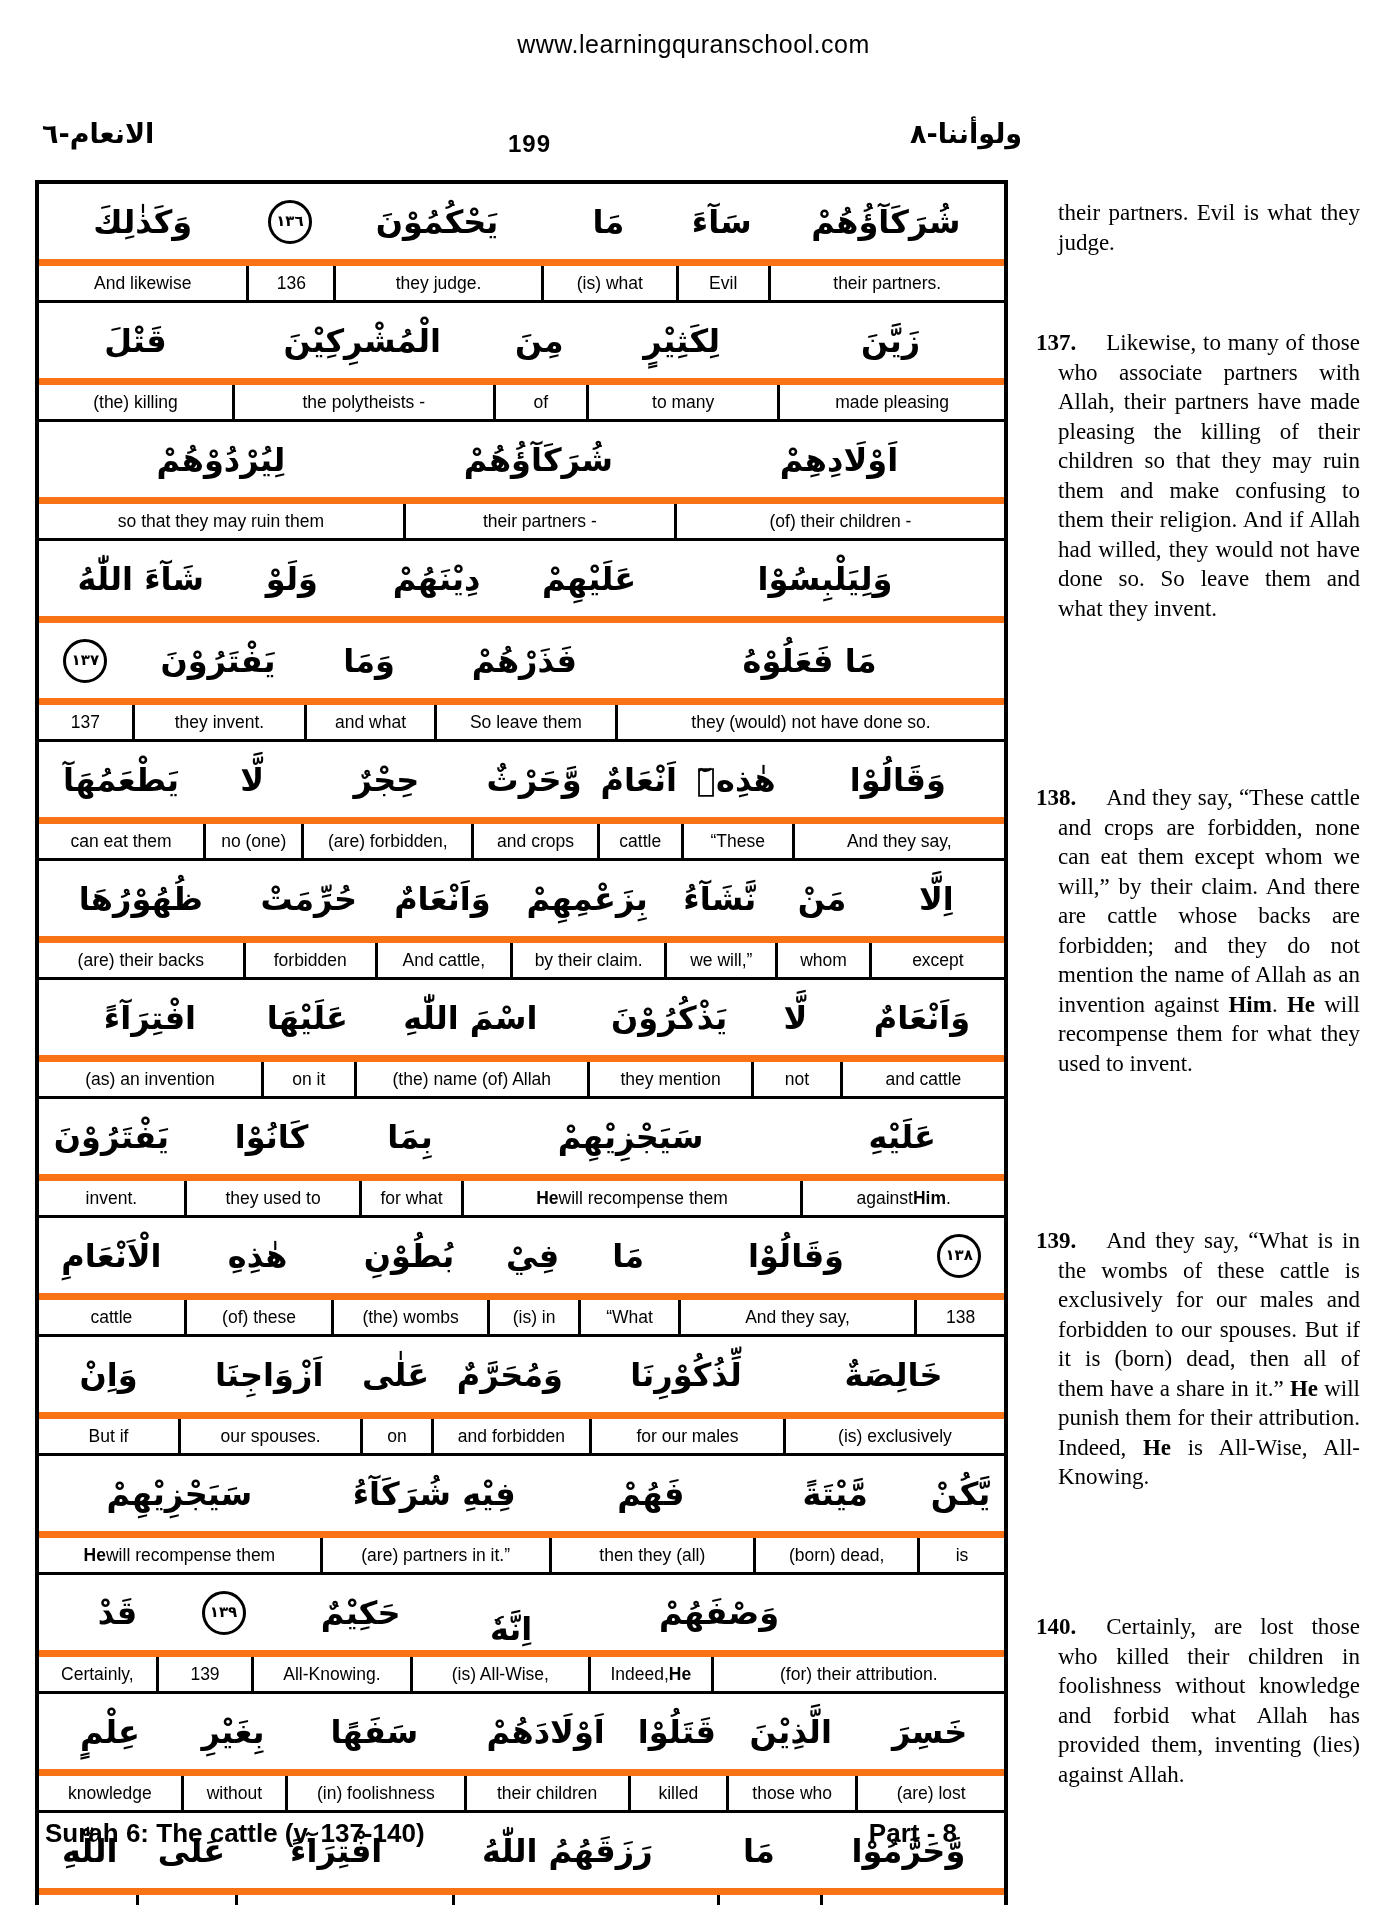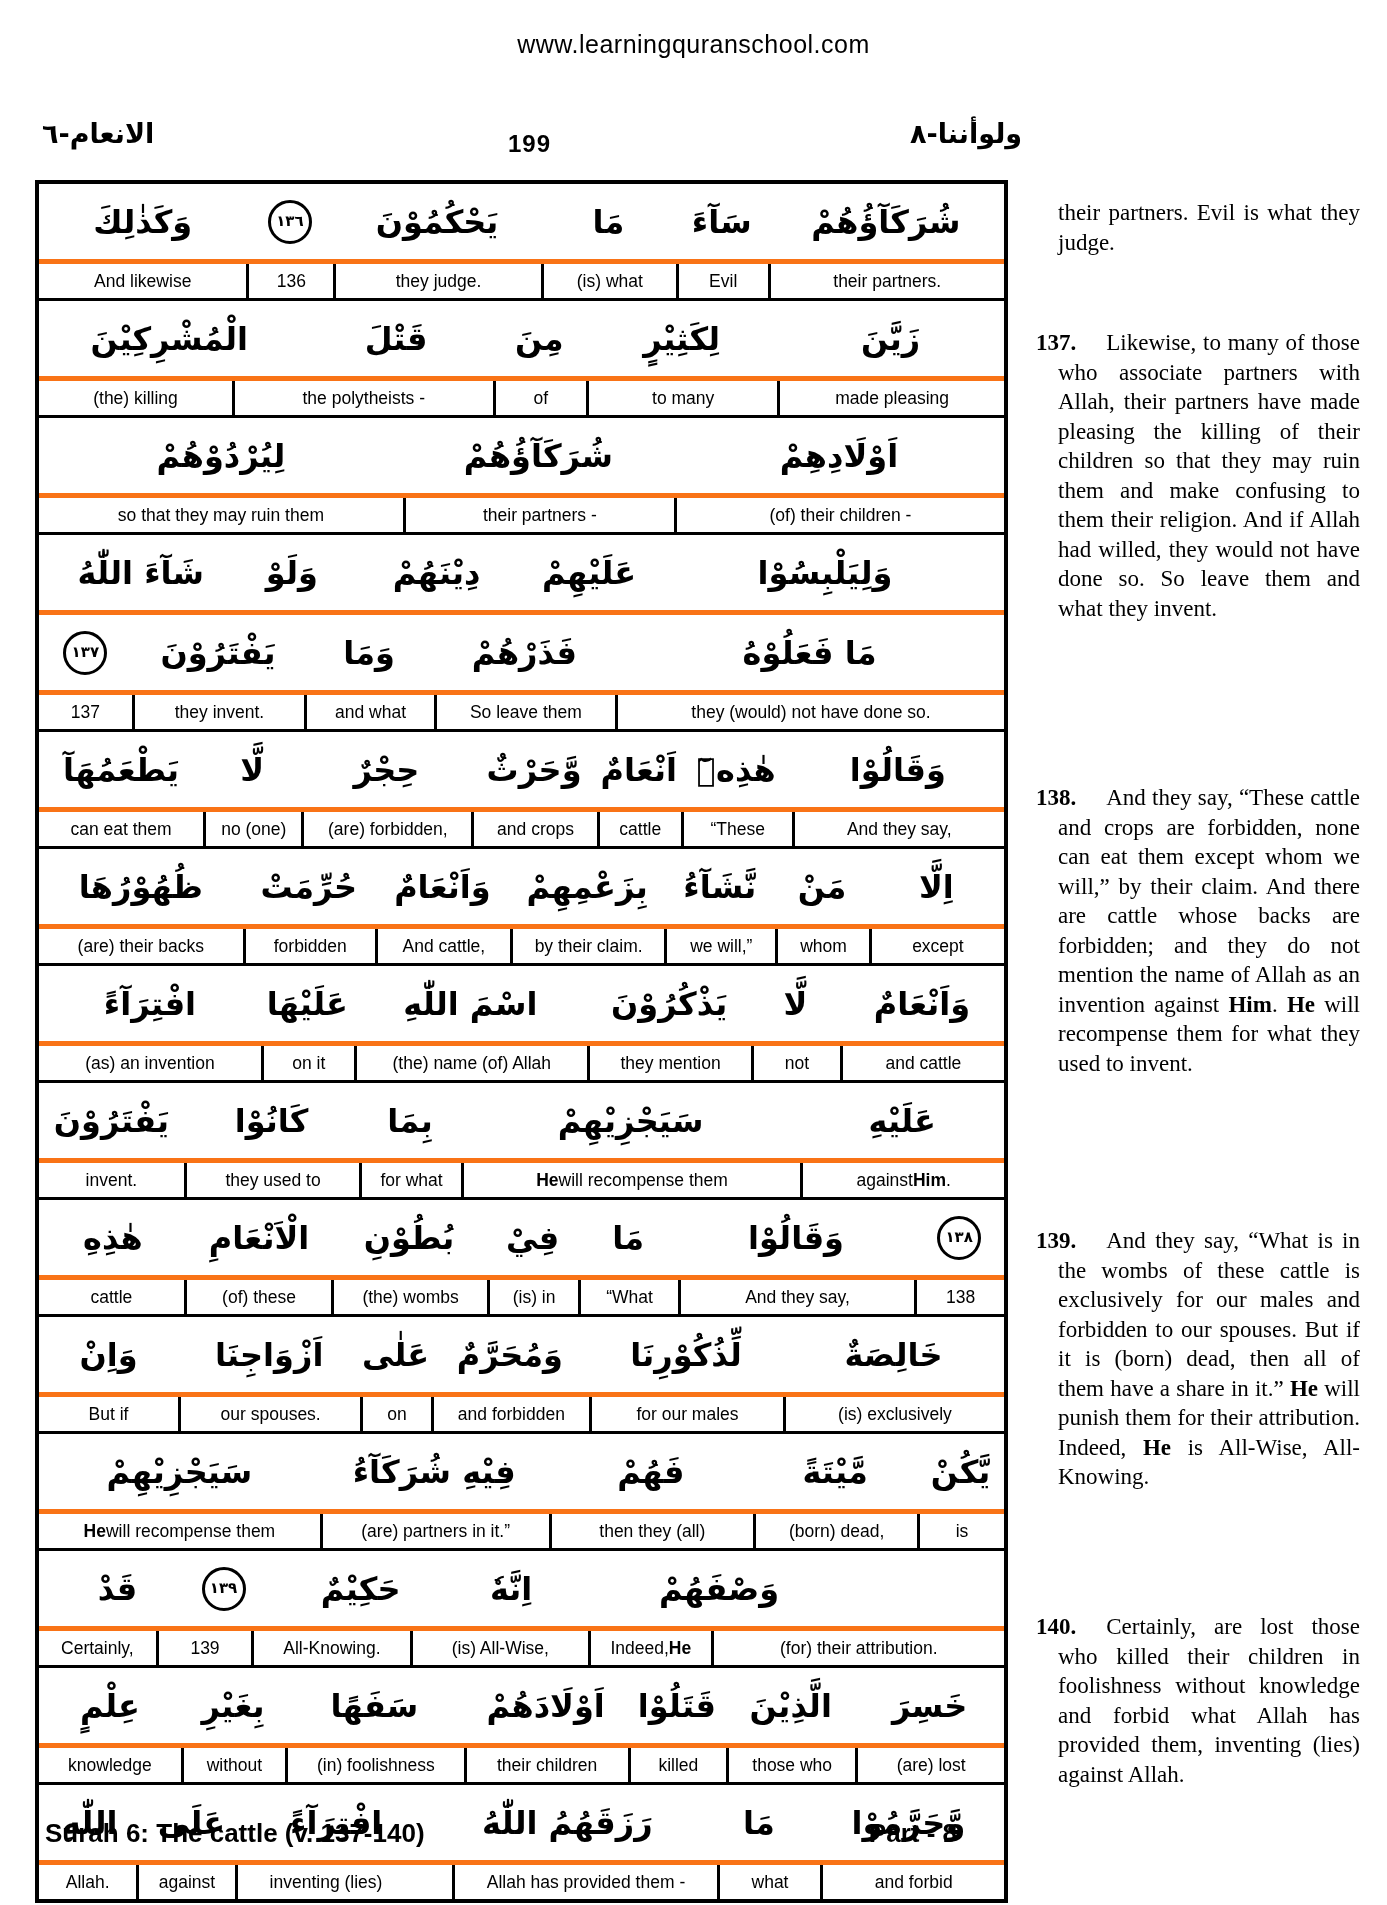--- a/index.html
+++ b/index.html
@@ -20,21 +20,21 @@
   }
   .hdr-right{
     position:absolute;top:118px;left:910px;
     font-family:"DejaVu Sans",sans-serif;font-weight:bold;font-size:27px;direction:rtl;
   }
   .wbw-table{
     position:absolute;top:180px;left:35px;width:973px;
     border:4px solid #000;box-sizing:border-box;background:#fff;
   }
   .ar-row{
-    display:flex;height:75px;align-items:flex-end;border-bottom:5px solid #f97316;
+    display:flex;height:75px;align-items:flex-start;border-bottom:7px solid #f97316;
   }
   .ar-cell{
     display:flex;align-items:center;justify-content:center;height:100%;
     font-family:"DejaVu Sans",sans-serif;font-weight:bold;font-size:32px;
     direction:rtl;white-space:nowrap;overflow:visible;box-sizing:border-box;
   }
   .en-row{
     display:flex;height:34px;border-bottom:3px solid #000;
   }
   .pair:last-child .en-row{border-bottom:none;}
@@ -90,22 +90,22 @@
         <div class="en-cell" style="width: 21.5%;">And likewise</div>
         <div class="en-cell" style="width: 9%;">136</div>
         <div class="en-cell" style="width: 21.5%;">they judge.</div>
         <div class="en-cell" style="width: 14%;">(is) what</div>
         <div class="en-cell" style="width: 9.5%;">Evil</div>
         <div class="en-cell" style="width: 24.5%;">their partners.</div>
       </div>
     </div>
     <div class="pair">
       <div class="ar-row">
+        <div class="ar-cell" style="width: 20%;">قَتْلَ</div>
         <div class="ar-cell" style="width: 27%;">الْمُشْرِكِيْنَ</div>
-        <div class="ar-cell" style="width: 20%;">قَتْلَ</div>
         <div class="ar-cell" style="width: 9.7%;">مِنَ</div>
         <div class="ar-cell" style="width: 19.8%;">لِكَثِيْرٍ</div>
         <div class="ar-cell" style="width: 23.5%;">زَيَّنَ</div>
       </div>
       <div class="en-row">
         <div class="en-cell" style="width: 20%;">(the) killing</div>
         <div class="en-cell" style="width: 27%;">the polytheists -</div>
         <div class="en-cell" style="width: 9.7%;">of</div>
         <div class="en-cell" style="width: 19.8%;">to many</div>
         <div class="en-cell" style="width: 23.5%;">made pleasing</div>
@@ -219,22 +219,22 @@
       <div class="en-row">
         <div class="en-cell" style="width: 15%;">invent.</div>
         <div class="en-cell" style="width: 18.2%;">they used to</div>
         <div class="en-cell" style="width: 10.5%;">for what</div>
         <div class="en-cell" style="width: 35.2%;"><b>He</b> will recompense them</div>
         <div class="en-cell" style="width: 21.1%;">against <b>Him</b>.</div>
       </div>
     </div>
     <div class="pair">
       <div class="ar-row">
+        <div class="ar-cell" style="width: 15%;">الْاَنْعَامِ</div>
         <div class="ar-cell" style="width: 15.3%;">هٰذِهِ</div>
-        <div class="ar-cell" style="width: 15%;">الْاَنْعَامِ</div>
         <div class="ar-cell" style="width: 16.1%;">بُطُوْنِ</div>
         <div class="ar-cell" style="width: 9.5%;">فِيْ</div>
         <div class="ar-cell" style="width: 10.3%;">مَا</div>
         <div class="ar-cell" style="width: 24.5%;">وَقَالُوْا</div>
         <div class="ar-cell" style="width: 9.3%;">
           <span class="vcircle">١٣٨</span>
         </div>
       </div>
       <div class="en-row">
         <div class="en-cell" style="width: 15%;">cattle</div>

